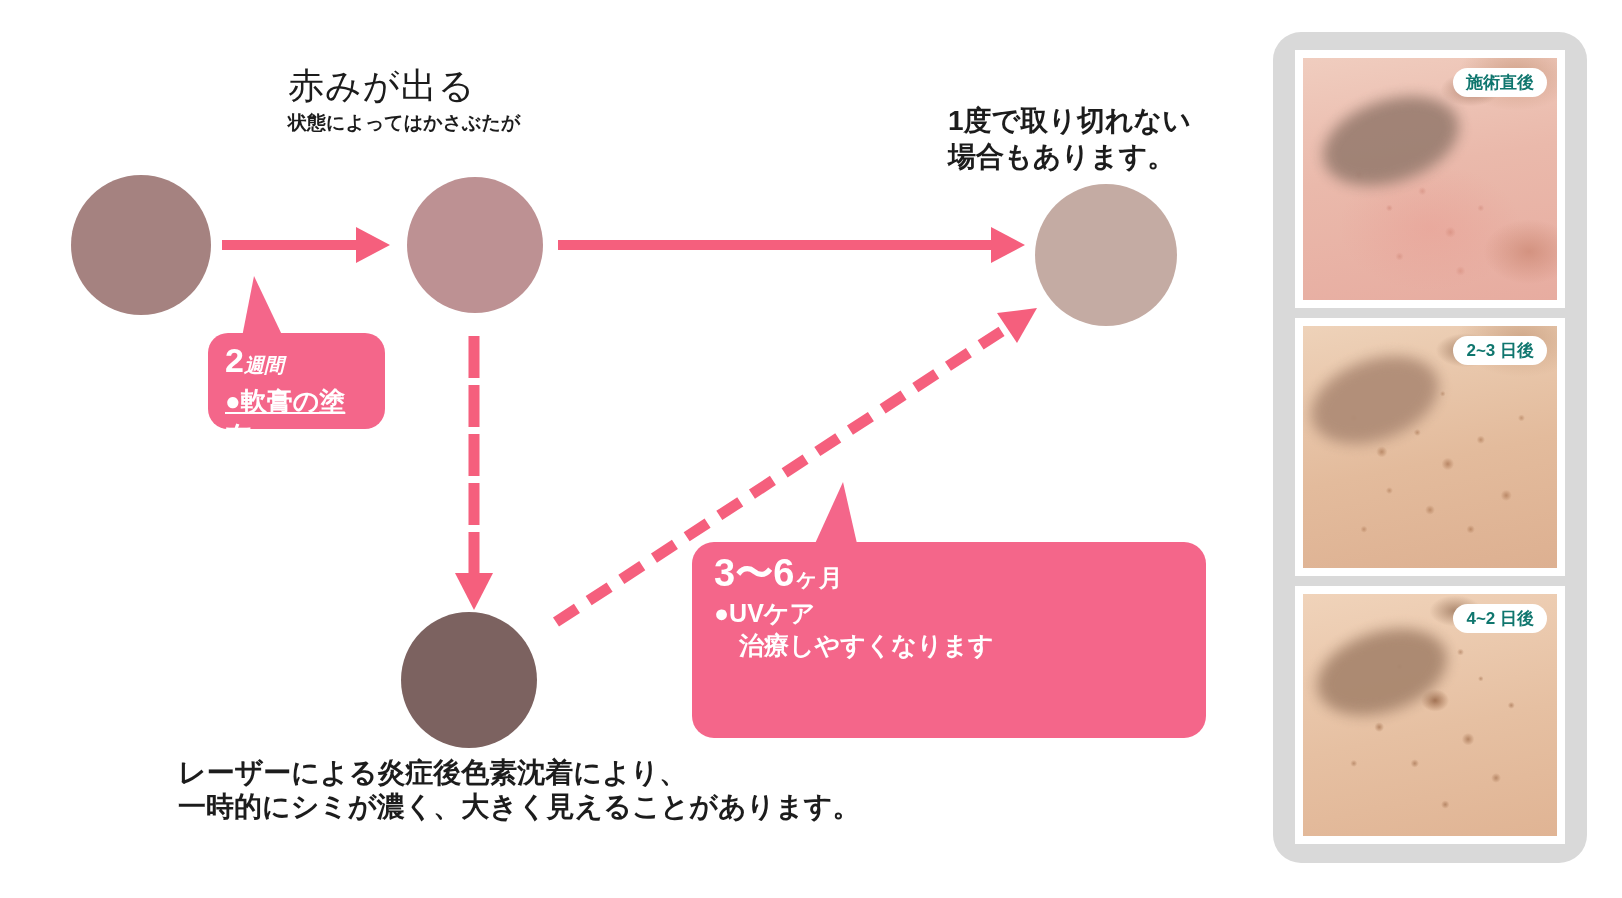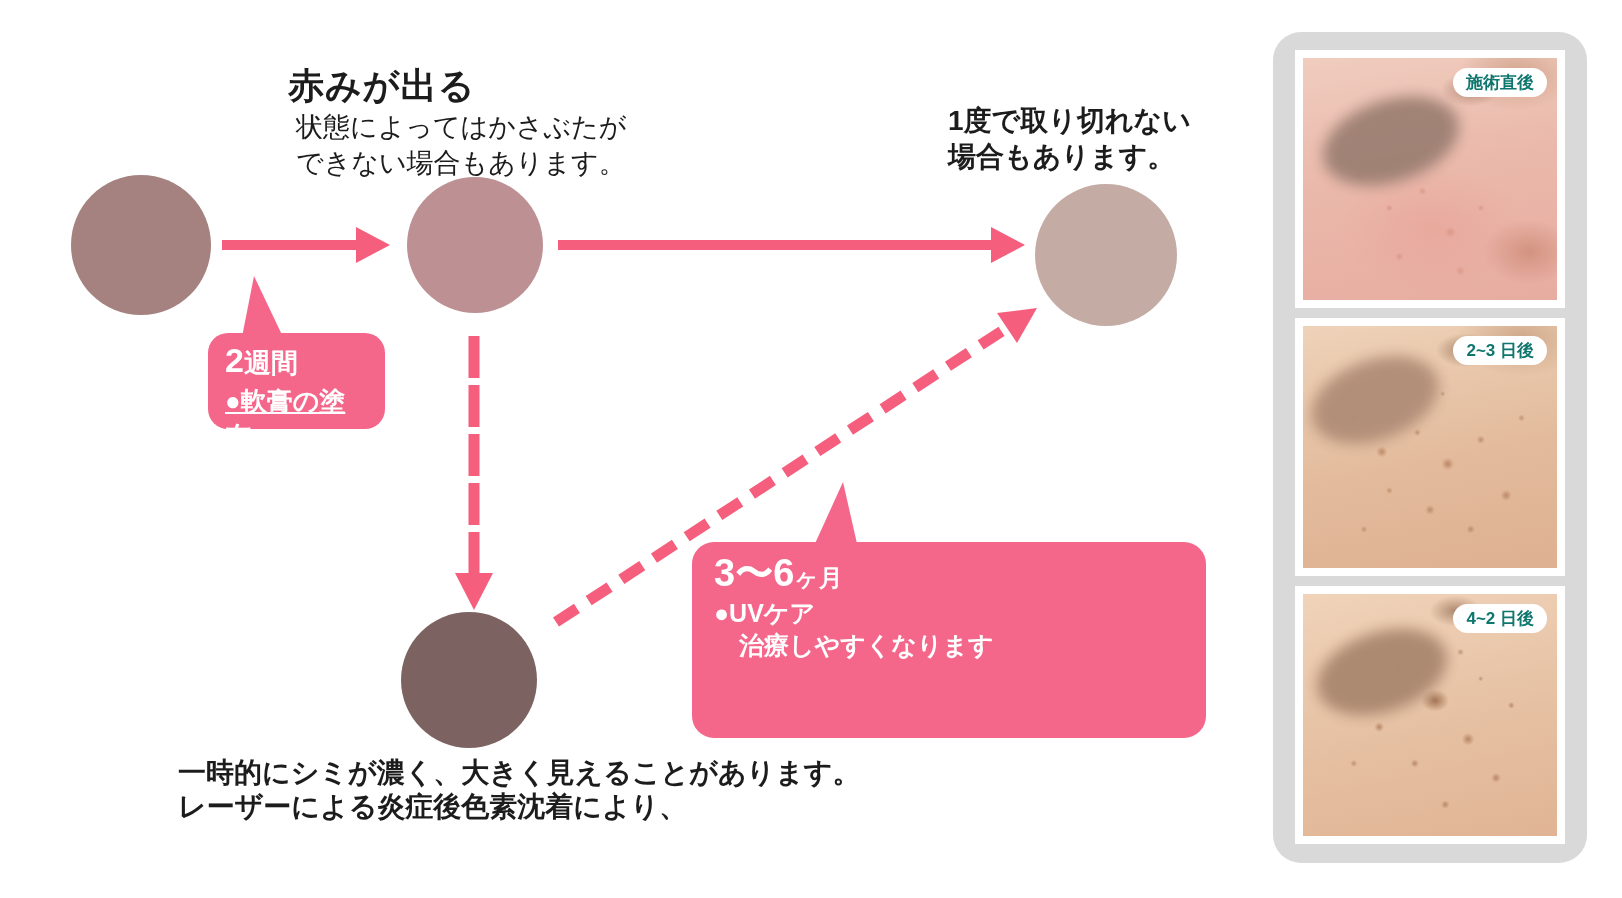--- a/index.html
+++ b/index.html
@@ -3,32 +3,32 @@
 <meta charset="utf-8">
 <style>
   html,body{margin:0;padding:0;background:#fff;}
   #canvas{
     position:relative;width:1622px;height:898px;background:#ffffff;overflow:hidden;
     font-family:"Liberation Sans","DejaVu Sans",sans-serif;color:#1c1c1c;
   }
   #diagram-svg{position:absolute;left:0;top:0;}
 
   
-  .heading{position:absolute;left:288px;top:62px;font-size:36px;font-weight:700;letter-spacing:1px;}
-  .subheading{position:absolute;left:296px;top:110px;font-size:27px;font-weight:400;line-height:1.32;}
+  .heading{position:absolute;left:288px;top:62px;font-size:36px;font-weight:400;letter-spacing:1px;}
+  .subheading{position:absolute;left:288px;top:110px;font-size:19px;font-weight:700;line-height:1.32;}
   .note-right{position:absolute;left:948px;top:103px;font-size:28px;font-weight:700;line-height:1.28;}
   .footnote{position:absolute;left:178px;top:756px;font-size:28px;font-weight:700;line-height:1.23;}
 
   
   .badge{position:absolute;background:#f4668a;color:#fff;font-weight:700;box-sizing:border-box;}
   .badge-2w{left:208px;top:333px;width:177px;height:96px;border-radius:20px;padding:9px 14px 10px 17px;}
   .badge-36{left:692px;top:542px;width:514px;height:196px;border-radius:22px;padding:11px 20px 10px 22px;}
   .badge-title{line-height:1.08;font-size:0;white-space:nowrap;}
   .badge-2w .badge-num{font-size:34px;}
-  .badge-2w .badge-unit{font-size:27px;}
+  .badge-2w .badge-unit{font-size:20px;font-style:italic;}
   .badge-36 .badge-num{font-size:38px;}
   .badge-36 .badge-unit{font-size:24px;}
   .badge-2w .badge-item{font-size:26px;margin-top:5px;text-decoration:underline;}
   .badge-36 .badge-item{font-size:25px;line-height:1.28;white-space:nowrap;}
   .badge-36 .badge-title{margin-bottom:3px;}
 
   
   .photo-panel{position:absolute;left:1273px;top:32px;width:314px;height:831px;
     background:#d9d9d9;border-radius:28px;}
   .photo-frame{position:absolute;left:22px;width:270px;height:258px;background:#ffffff;}
@@ -108,31 +108,30 @@
     <line x1="556" y1="622" x2="1002" y2="331" stroke-width="11" stroke-dasharray="25 14" stroke="#f55f7d"></line>
     <polygon points="1037,308 1017,343 997,313" fill="#f55f7d"></polygon>
 
     <polygon points="242,337 283,337 254,276" fill="#f4668a"></polygon>
     <polygon points="813,548 858,548 843,482" fill="#f4668a"></polygon>
   </svg>
 
   <div class="heading">赤みが出る</div>
   <div class="subheading">
     <div>状態によってはかさぶたが</div>
-    <div>できない場合もあります。</div>
   </div>
 
   <div class="note-right">
     <div>1度で取り切れない</div>
     <div>場合もあります。</div>
   </div>
 
   <div class="footnote">
+    <div>レーザーによる炎症後色素沈着により、</div>
     <div>一時的にシミが濃く、大きく見えることがあります。</div>
-    <div>レーザーによる炎症後色素沈着により、</div>
   </div>
 
   <div class="badge badge-2w">
     <div class="badge-title">
       <span class="badge-num">2</span><span class="badge-unit">週間</span>
     </div>
     <div class="badge-item">●軟膏の塗布</div>
   </div>
 
   <div class="badge badge-36">

